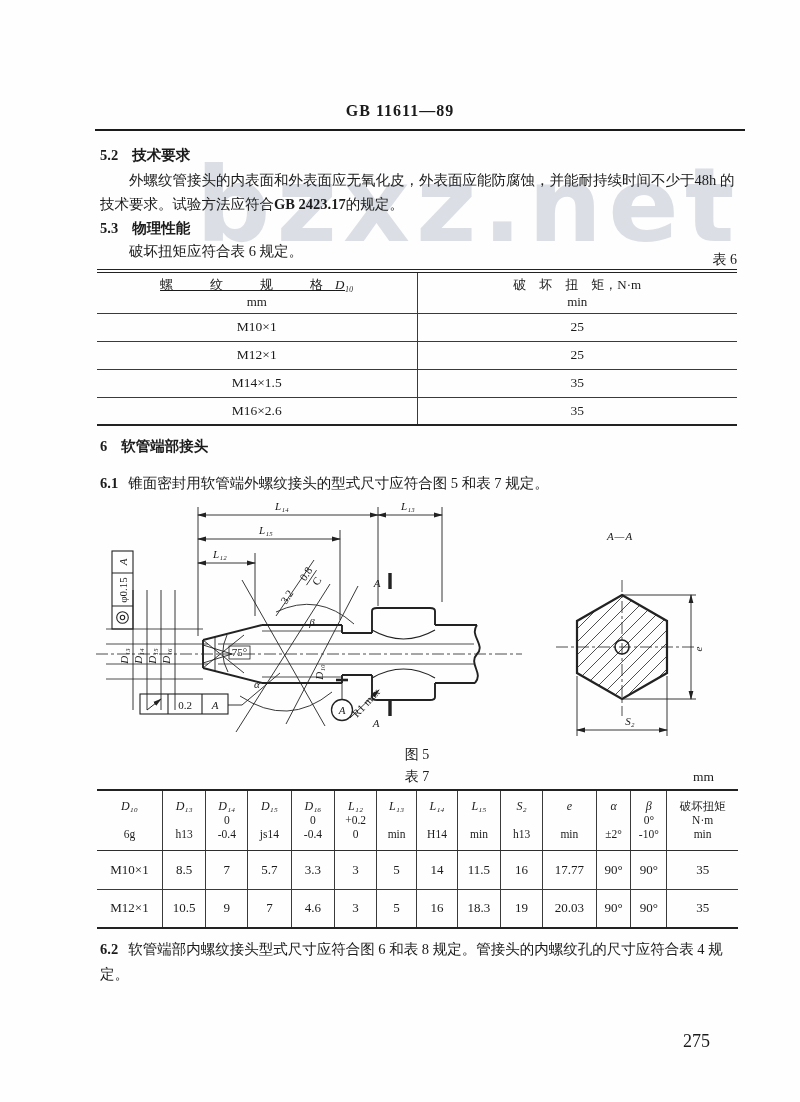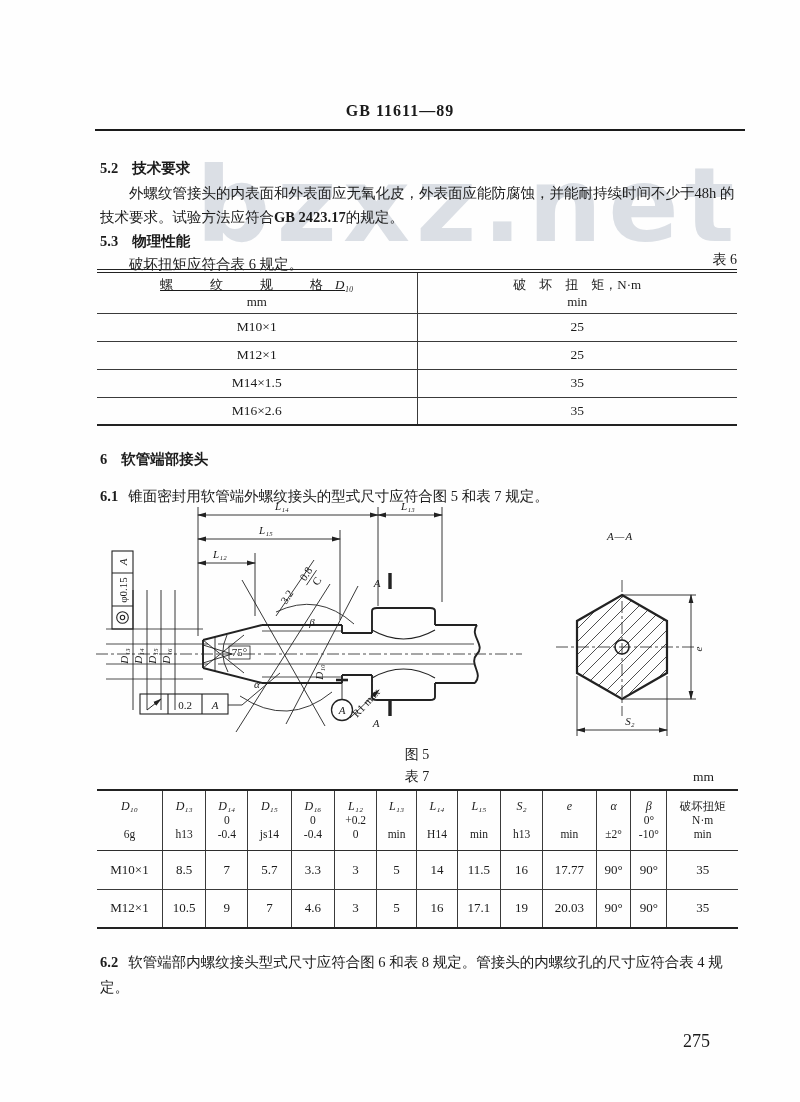--- a/index.html
+++ b/index.html
@@ -6,21 +6,21 @@
   html,body { background:#ffffff; }
   .page {
     position:relative; width:800px; height:1102px; background:#fefefe;
     font-family:"Liberation Serif","DejaVu Serif",serif; color:#1b1b1b; overflow:hidden;
   }
   .abs { position:absolute; }
   .bold { font-weight:bold; }
   .it { font-style:italic;text-decoration:underline; }
   .gap { margin-left:14px; }
   .gap-s { margin-left:10px; }
-  .line { font-size:14.5px; white-space:nowrap;margin-top:13px; }
+  .line { font-size:14.5px; white-space:nowrap; }
   .watermark {
     position:absolute; left:196px; top:112px;
     font-family:"DejaVu Sans","Liberation Sans",sans-serif; font-weight:bold;
     font-size:104px; letter-spacing:6px; color:rgba(172,182,196,0.42);
     white-space:nowrap; user-select:none;margin-top:32px;
   }
   .doc-header { left:0; right:0; top:102px; text-align:center; font-weight:bold; font-size:16px; letter-spacing:1px; }
   .rule { left:95px; width:650px; top:129px; height:2px; background:#1b1b1b; }
   .caption { font-size:14px; }
 
@@ -330,21 +330,21 @@
     </tr>
     <tr class="dr">
       <td>M12×1</td>
           <td>10.5</td>
           <td>9</td>
           <td>7</td>
           <td>4.6</td>
           <td>3</td>
           <td>5</td>
           <td>16</td>
-          <td>17.1</td>
+          <td>18.3</td>
           <td>19</td>
           <td>20.03</td>
           <td>90°</td>
           <td>90°</td>
           <td>35</td>
     </tr>
   </tbody>
     </table>
 
   <div class="abs line" style="left:100px;top:940px">

